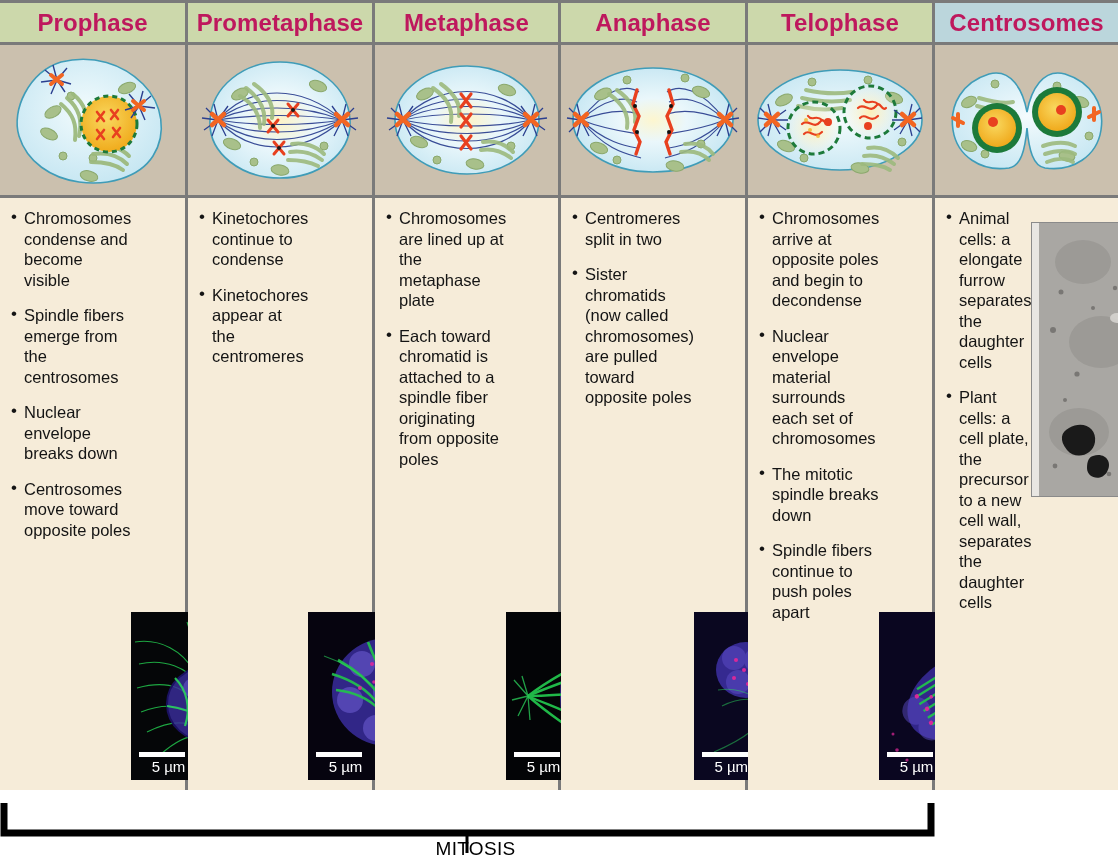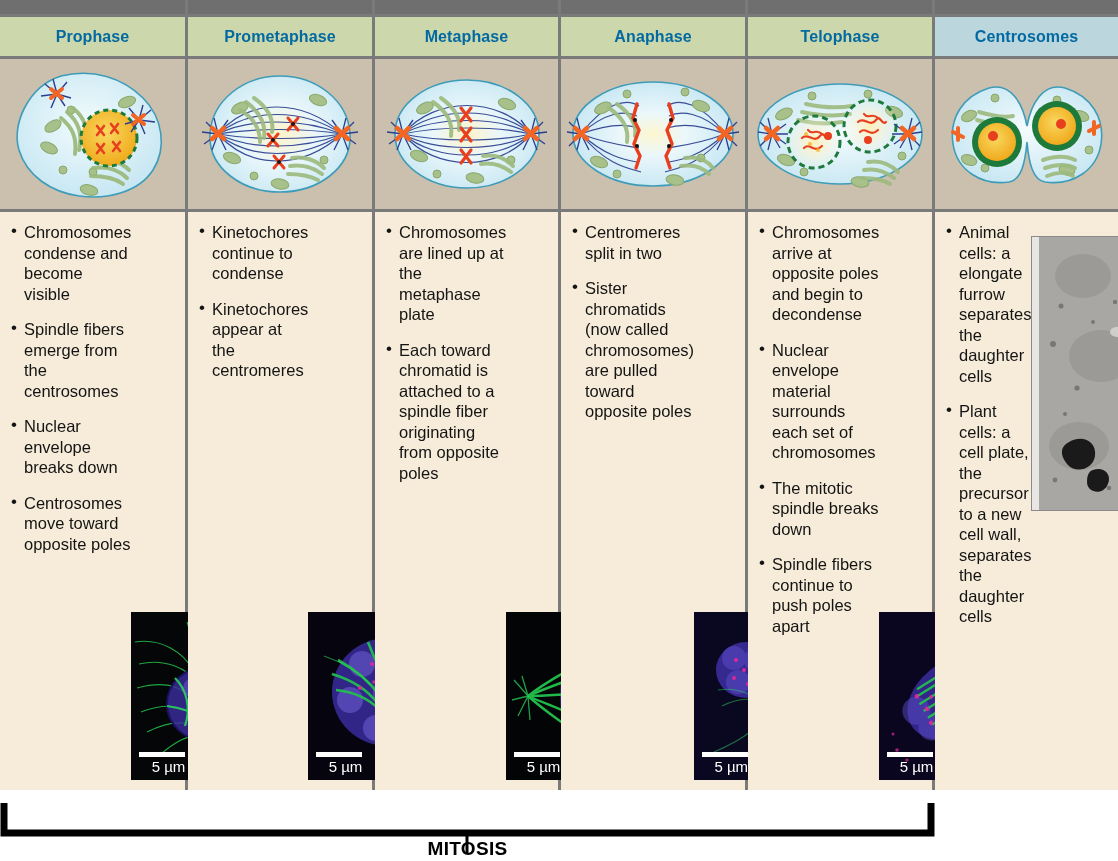--- a/index.html
+++ b/index.html
@@ -26,23 +26,22 @@
   .col:last-child{border-right:none;}
 
   
   .hdr{
     height:45px;flex:0 0 45px;
     display:flex;align-items:center;justify-content:center;
     background:#ccd8ab;
     border-top:3px solid #7a7a7a;
     border-bottom:3px solid #7a7a7a;
     box-sizing:border-box;
-    font-weight:bold;font-size:16px;color:#0369a1;
+    font-weight:bold;font-size:24px;color:#be185d;
     letter-spacing:.1px;
-    margin-top:14px;
   }
   .hdr.cyto{background:#bbd6dc;}
 
   
   .illo{
     height:153px;flex:0 0 153px;
     background:#cbc0ae;
     border-bottom:3px solid #7a7a7a;
     box-sizing:border-box;
     display:flex;align-items:center;justify-content:center;
@@ -83,22 +82,22 @@
   }
   .scalebar .bar{
     display:block;width:46px;height:5px;background:#fff;margin-bottom:2px;
   }
   .scalebar.dark{color:#000;left:auto;right:6px;bottom:8px;background:#efefef;padding:3px 5px 2px 5px;}
   .scalebar.dark .bar{background:#000;height:6px;width:52px;}
 
   
   .bracket{position:absolute;left:0;top:795px;width:1118px;height:66px;}
   .mit-label{
-    position:absolute;left:0;top:838px;width:935px;
-    text-align:center;font-weight:bold;font-size:19px;color:#000;
+    position:absolute;left:8px;top:838px;width:935px;
+    text-align:center;font-weight:normal;font-size:19px;color:#000;
     letter-spacing:.3px;
   }
 </style>
 </head>
 <body>
 
 <div class="figure">
 
   <div class="table">
 

